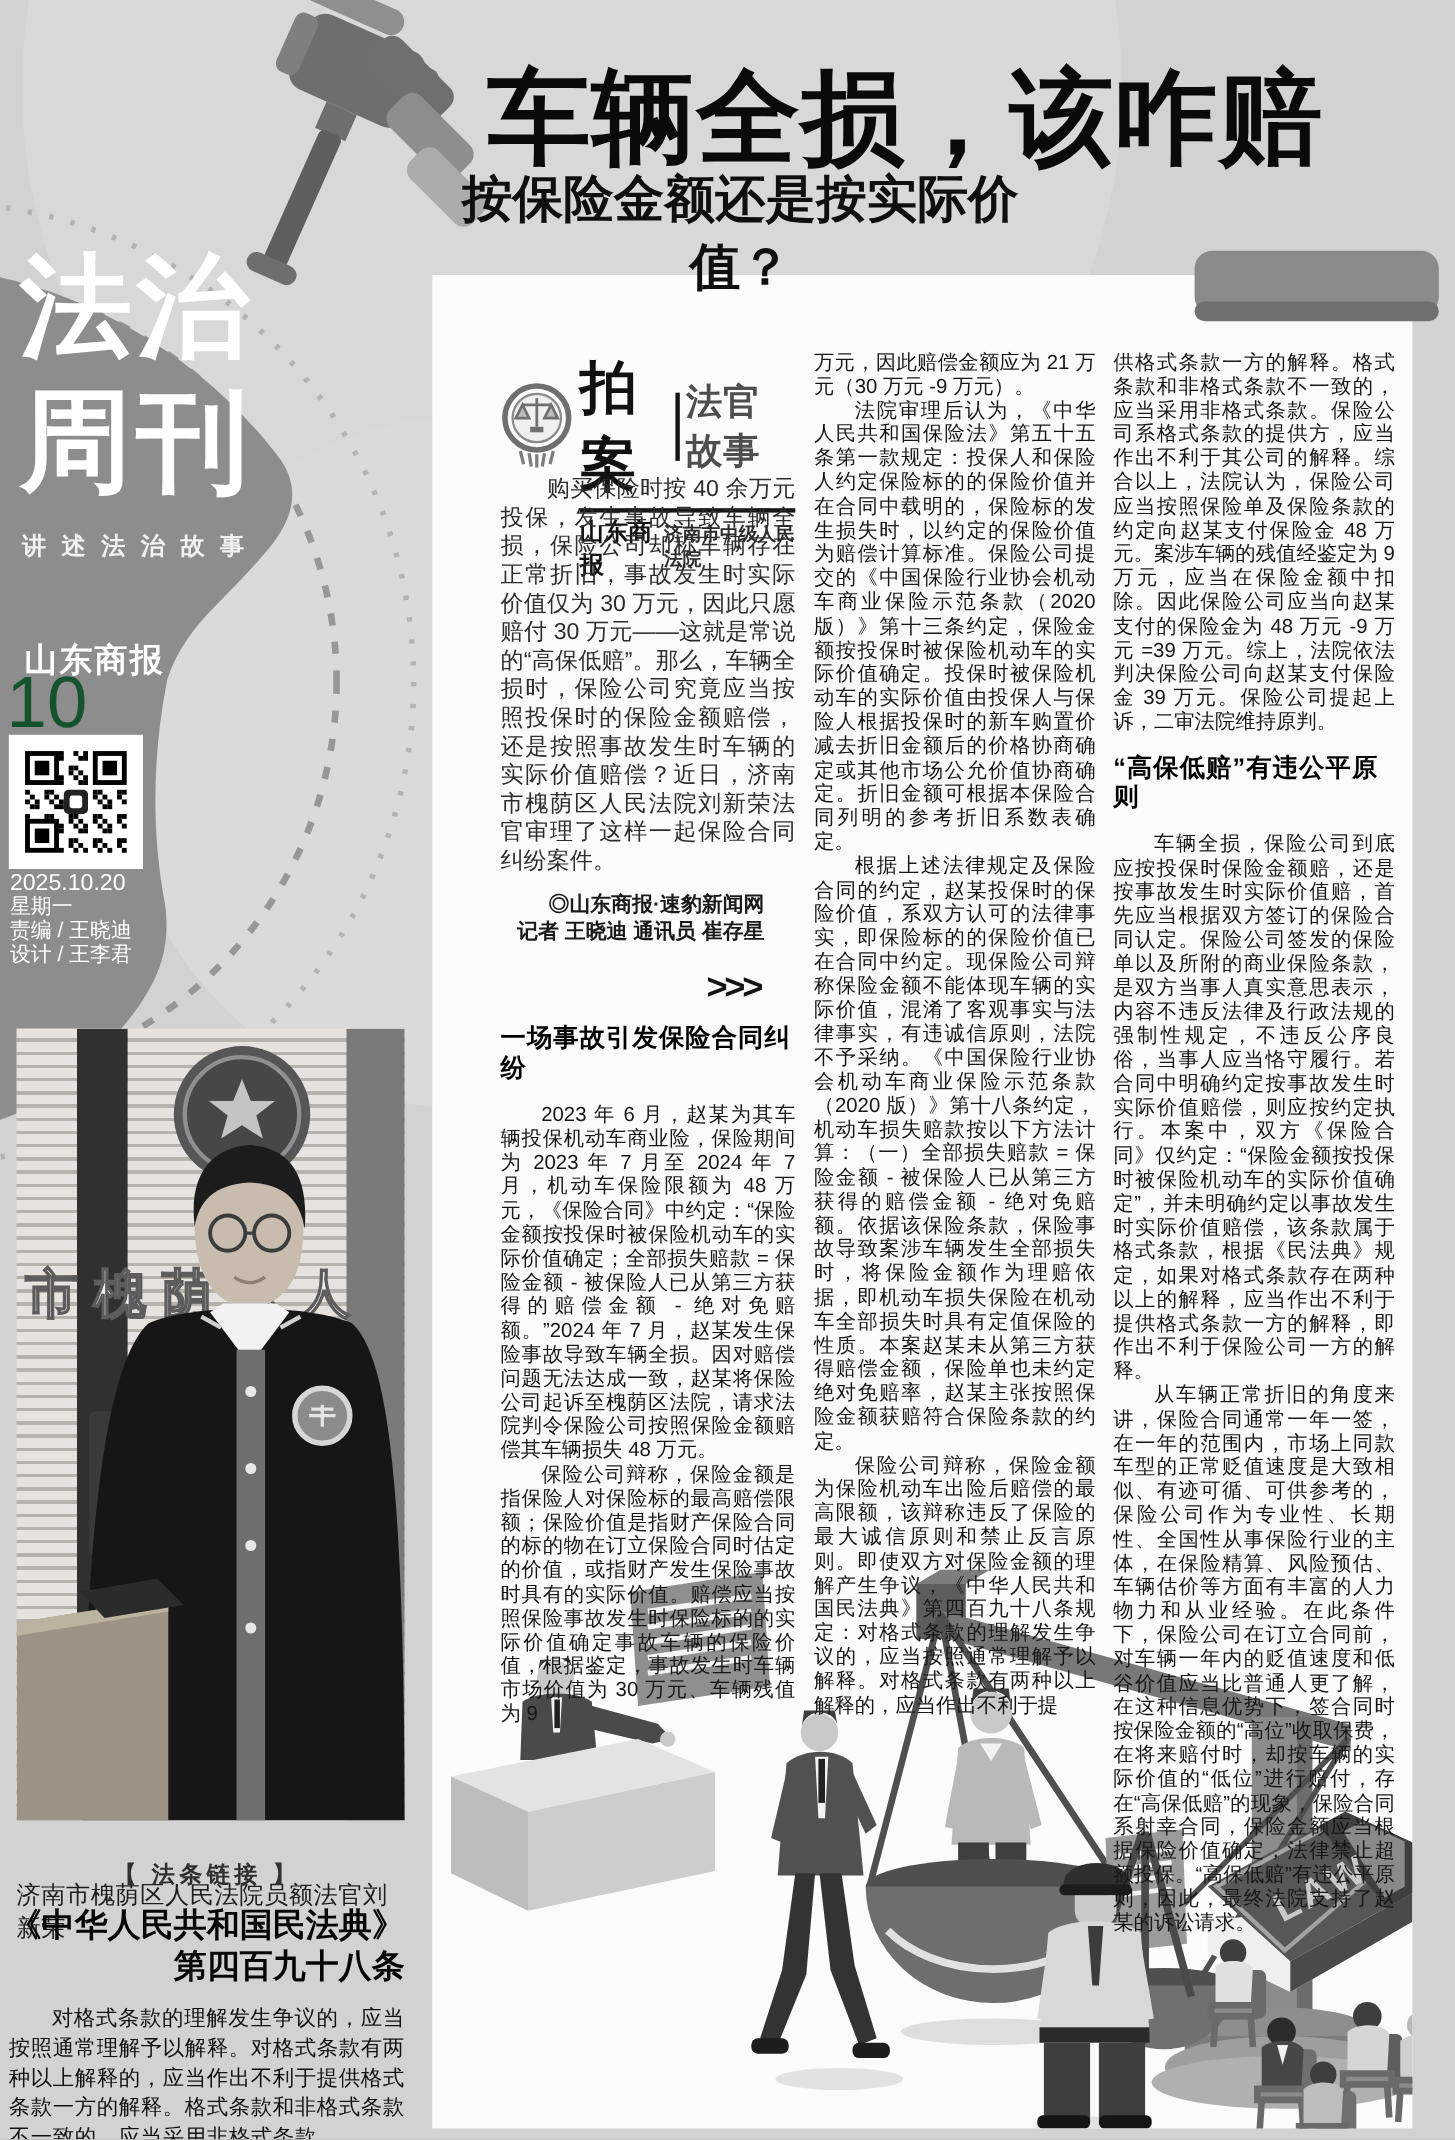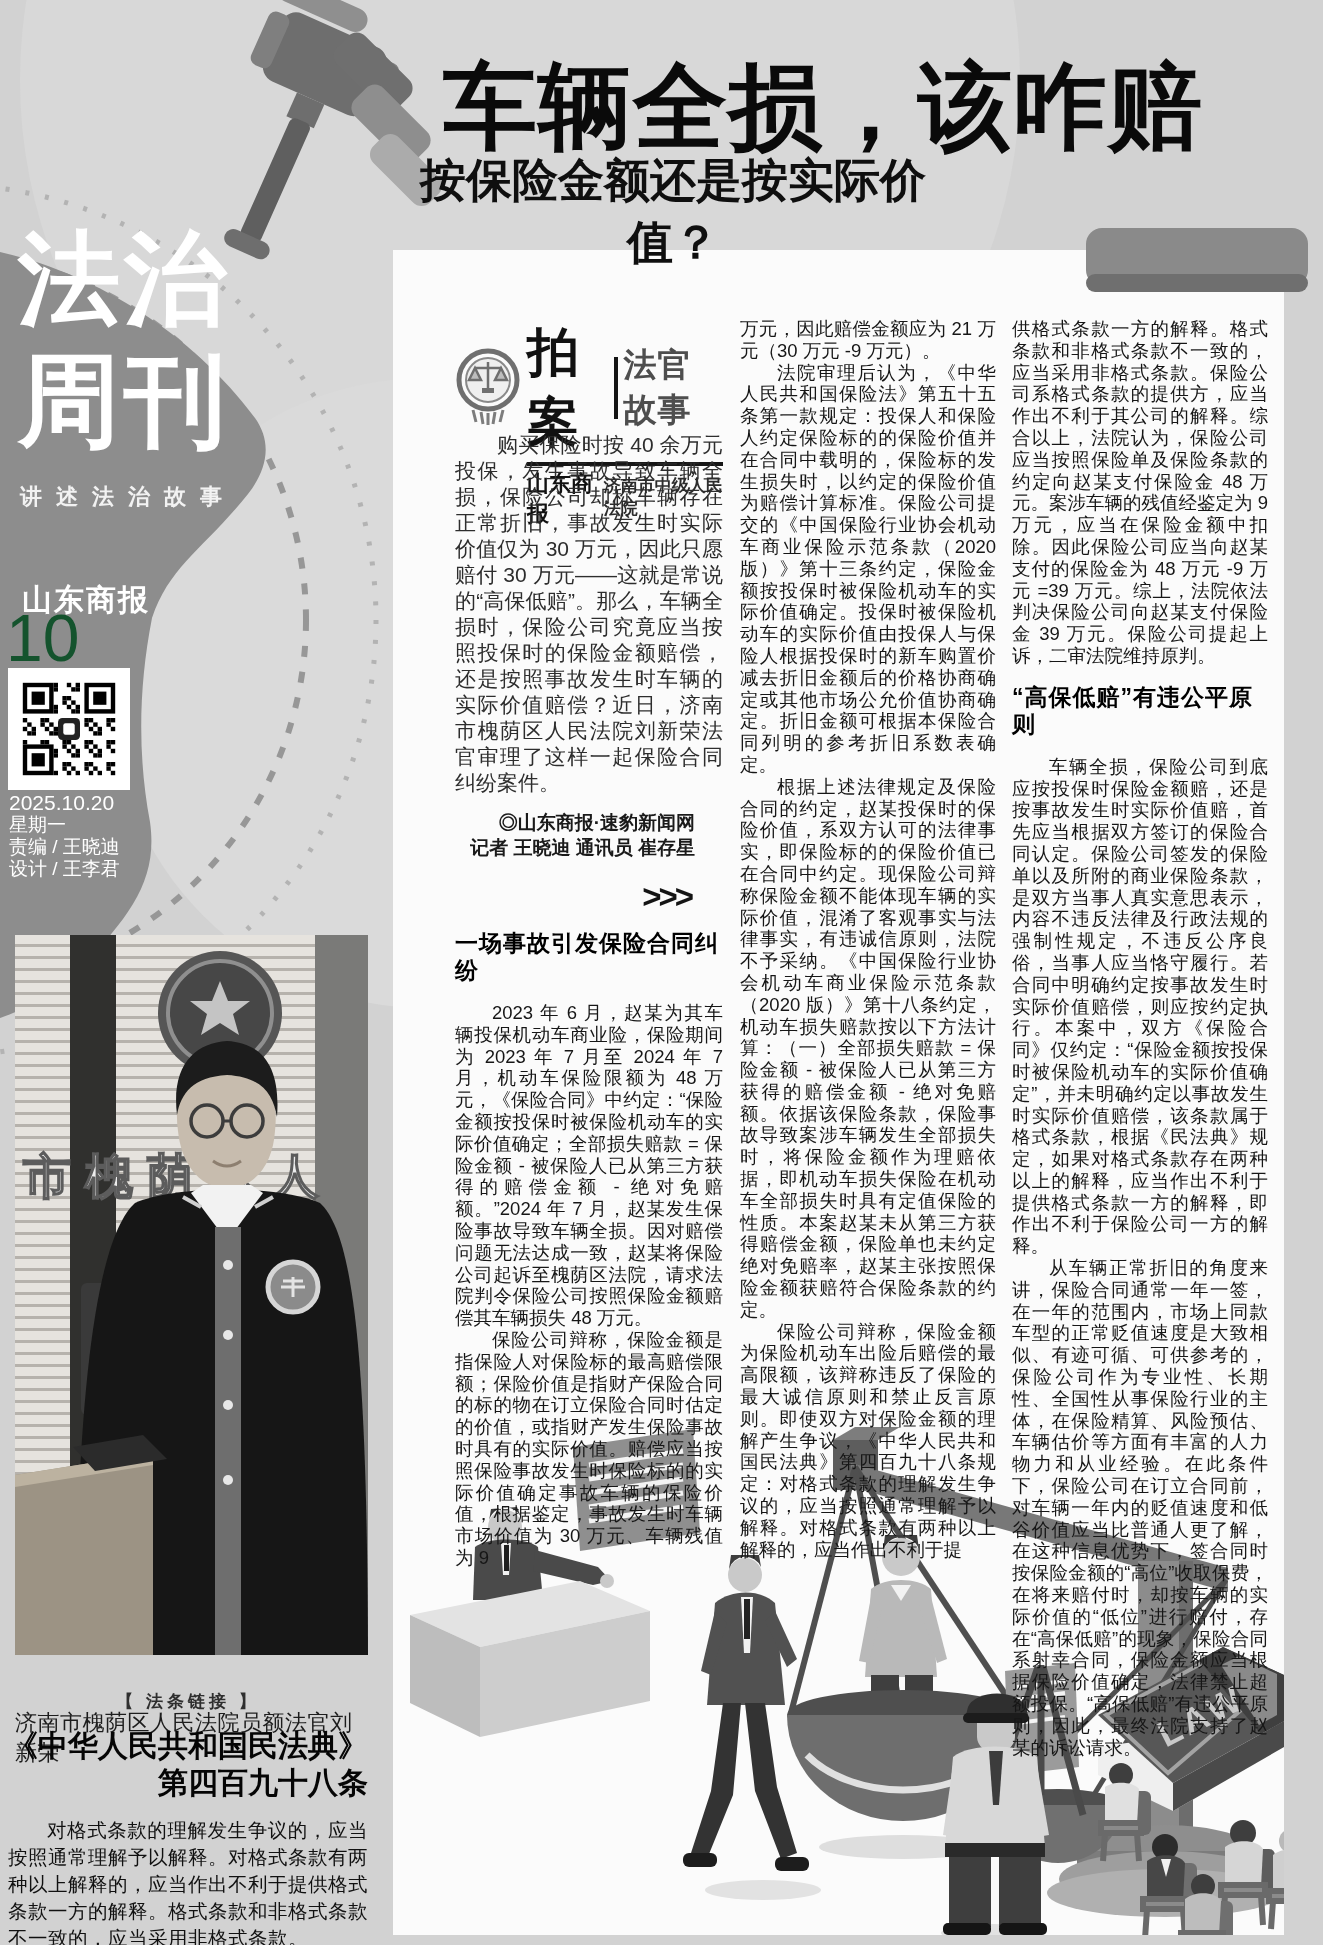--- a/index.html
+++ b/index.html
@@ -65,21 +65,21 @@
   .plogo-court { font-size:17px; font-weight:700; color:#2c2c2c; margin-left:8px; letter-spacing:0px; }
 
   
   .photo { position:absolute; left:15px; top:935px; width:353px; height:720px; z-index:3; overflow:hidden;
     background:repeating-linear-gradient(180deg,#e6e3de 0 9px,#b6b2ac 9px 12px); }
   .photo-caption { position:absolute; left:15px; top:1660px; width:356px; font-size:22px; font-weight:400;
     color:#1d1d1d; z-index:3; letter-spacing:0.5px;margin-top:48px; }
 
   
   .lawbox { position:absolute; left:8px; top:1690px; width:360px; z-index:3; }
-  .lawbox .bracket { text-align:center; font-size:17px; font-weight:700; color:#2f2f2f; letter-spacing:4px; }
+  .lawbox .bracket { text-align:center; font-size:21px; font-weight:700; color:#2f2f2f; letter-spacing:4px; }
   .lawbox .ltitle { text-align:right; font-size:30px; font-weight:900; color:#050505; line-height:37px; margin-top:14px; }
   .lawbox .lbody { margin-top:16px; font-family:"Liberation Serif", serif; font-size:19.5px; line-height:27px;
     color:#111; text-align:justify; text-indent:2em; letter-spacing:0.5px; }
 </style>
 </head>
 <body>
 
 <div id="page">
 
   <svg id="decor" width="1323" height="1945" viewBox="0 0 1323 1945">

